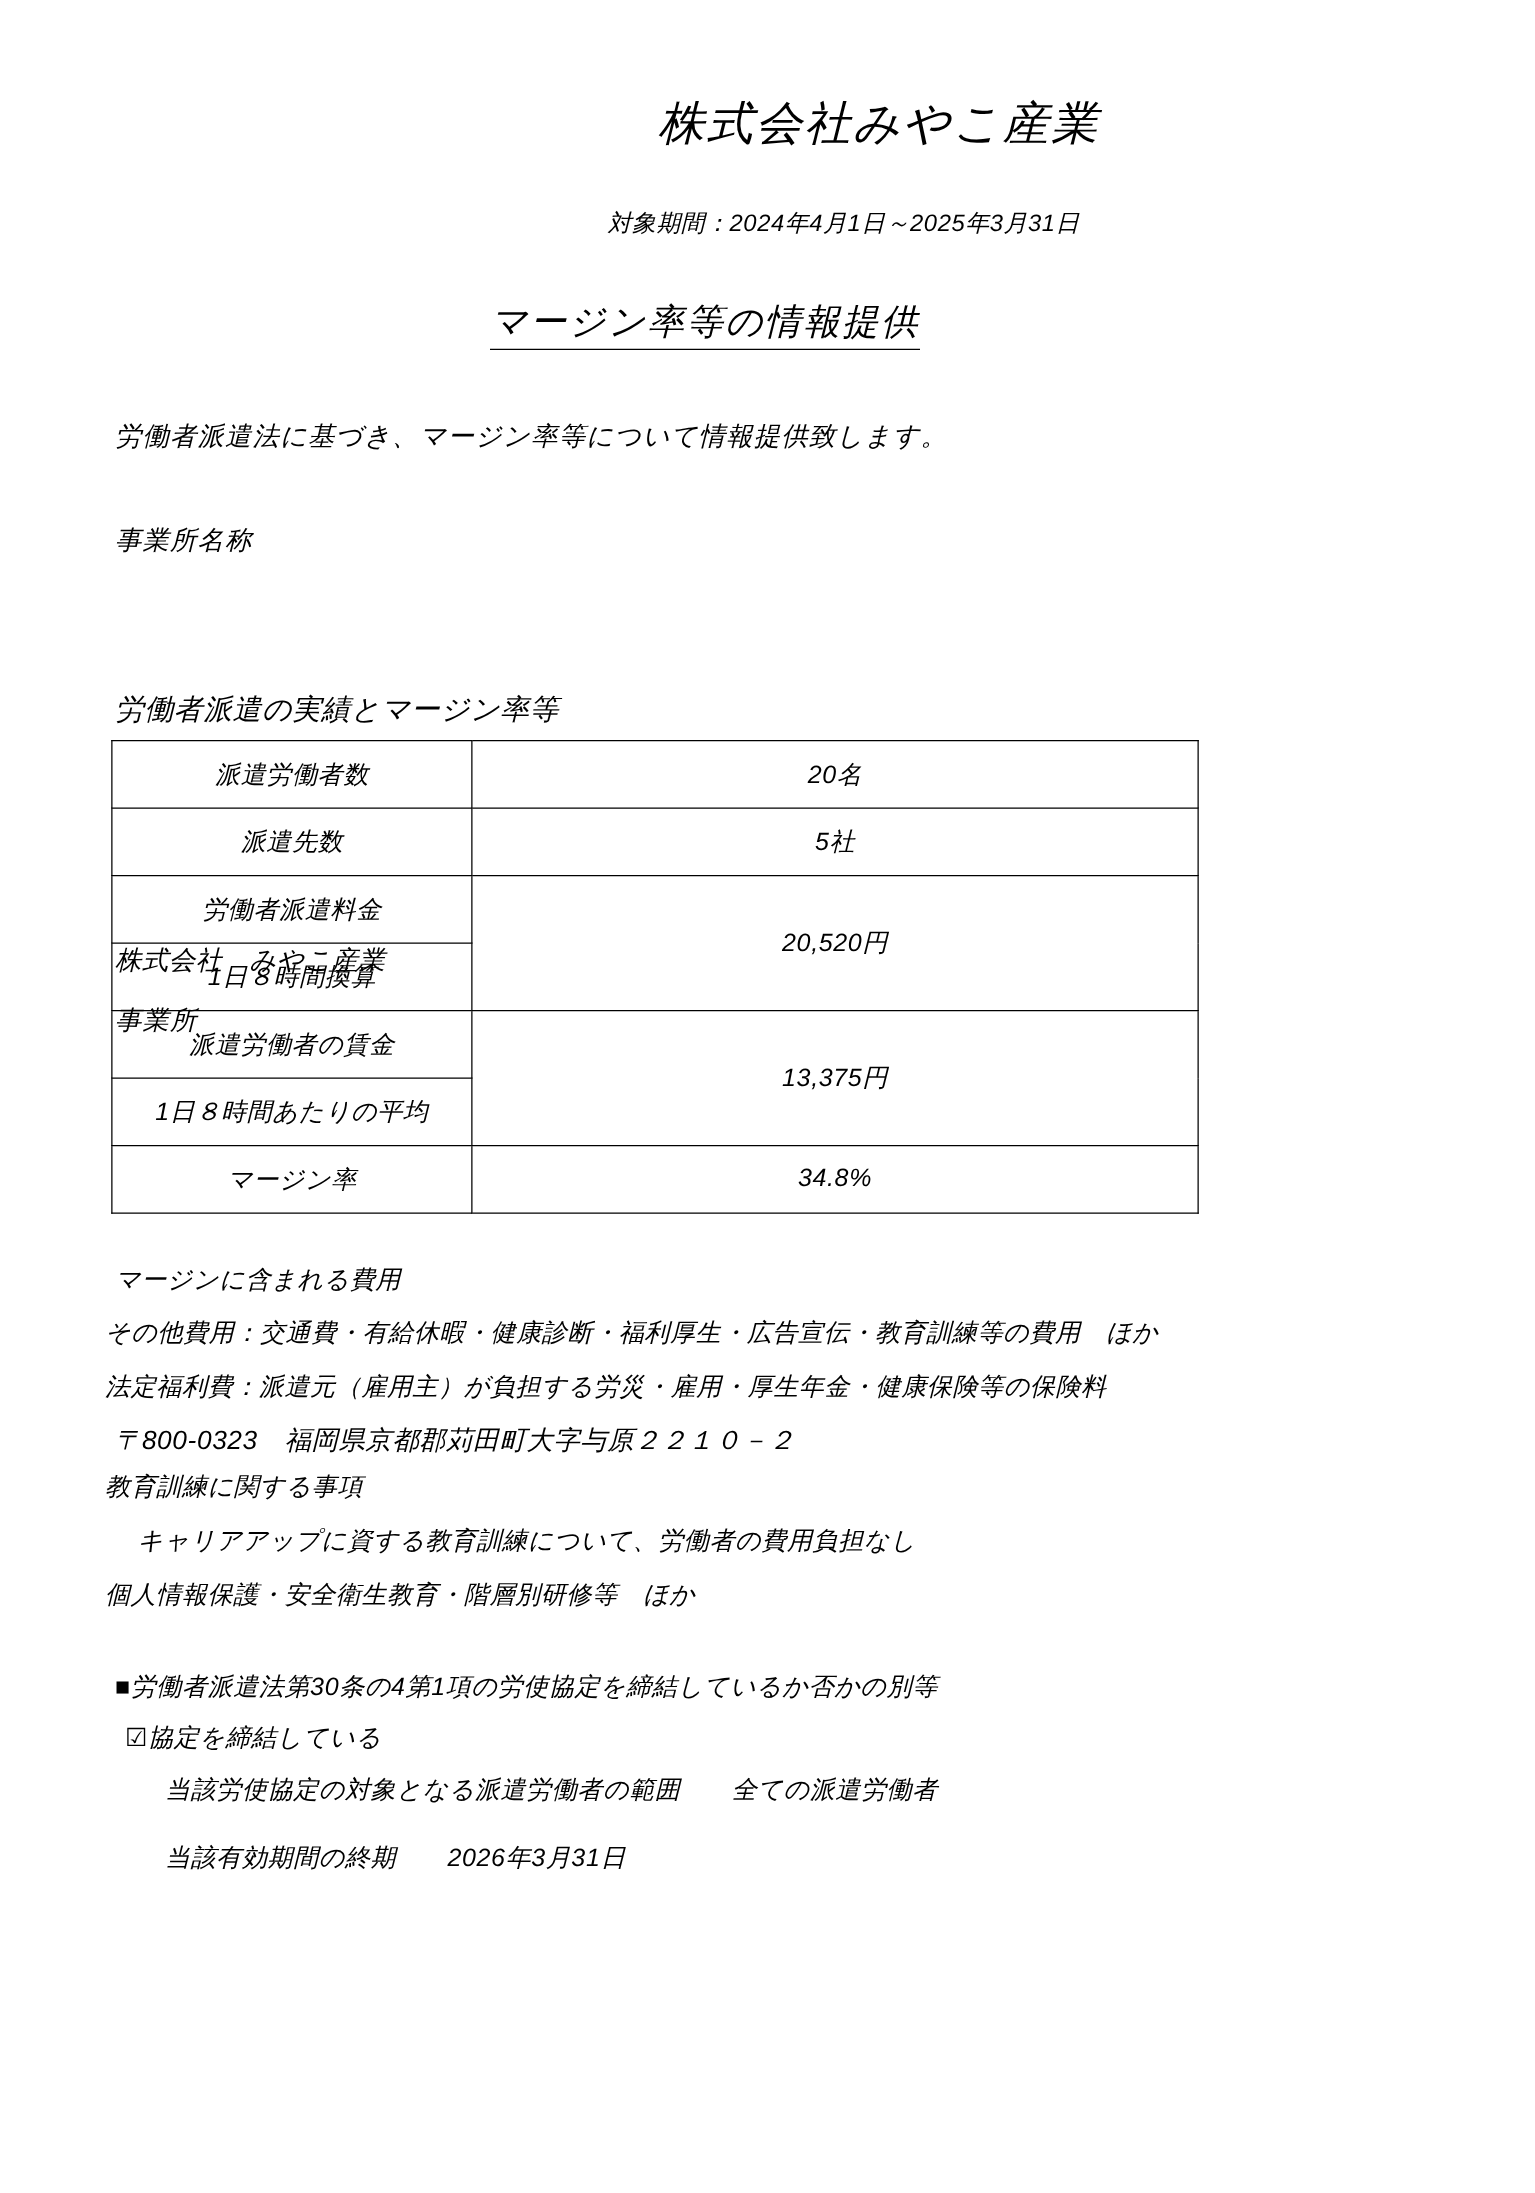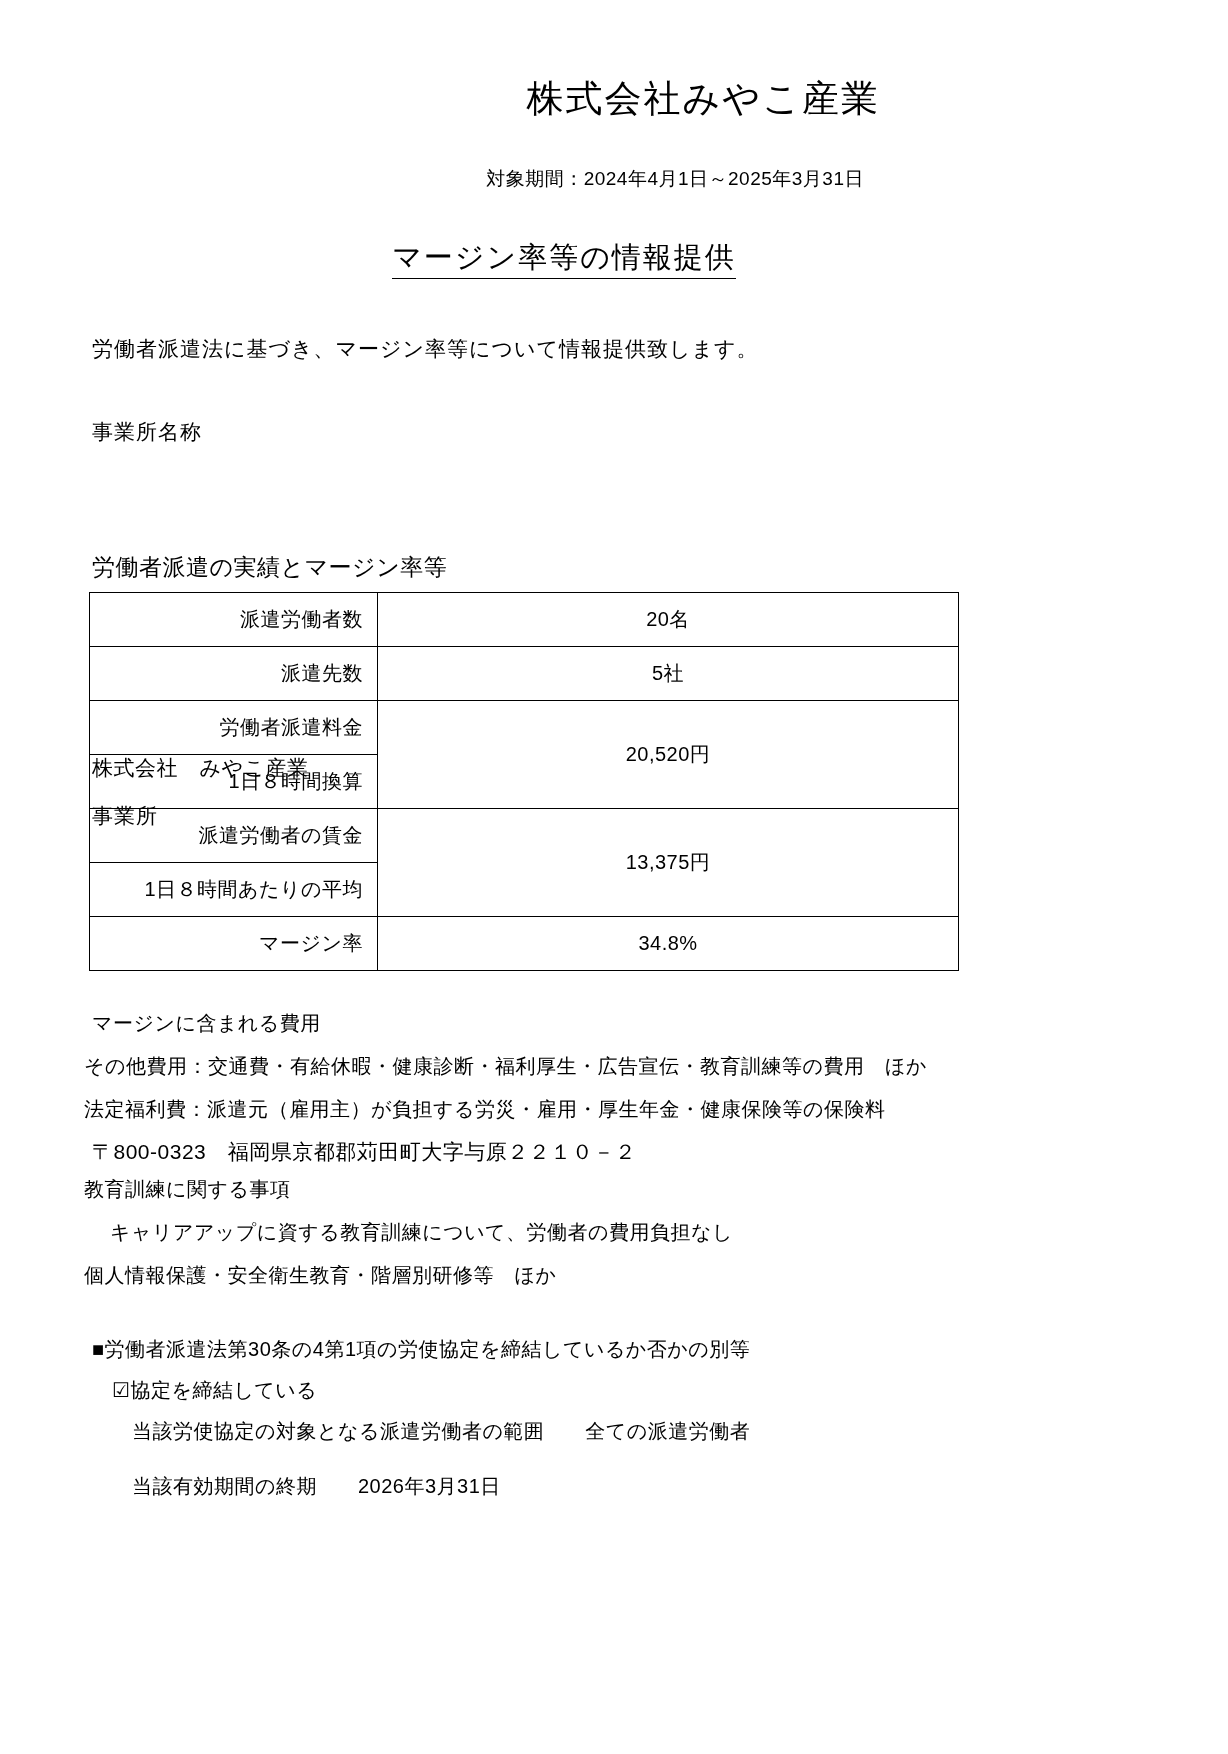--- a/index.html
+++ b/index.html
@@ -11,20 +11,21 @@
     color: #000000;
     font-family: "Liberation Sans", "DejaVu Sans", sans-serif;
     position: relative;
     overflow: hidden;
   }
   .page {
     position: relative;
     width: 1152px;
     height: 1754px;
     padding: 4px;
+    font-style: italic;
   }
 
   
   .company-name {
     position: absolute;
     top: 74px;
     right: 272px;
     font-size: 37px;
     letter-spacing: 2px;
     white-space: nowrap;
@@ -103,21 +104,21 @@
     border-collapse: collapse;
     table-layout: fixed;
   }
   table.perf td {
     border: 1.5px solid #000;
     height: 54px;
     font-size: 20px;
     padding: 0 14px;
     letter-spacing: 0.5px;
   }
-  table.perf td.label { width: 288px; text-align: right; }
+  table.perf td.label { width: 288px; text-align: center; }
   table.perf td.value { text-align: center; font-size: 20px; }
 
   
   .notes {
     position: absolute;
     top: 1010px;
     left: 84px;
     font-size: 20px;
     letter-spacing: 0.5px;
   }
@@ -136,21 +137,21 @@
 
   .agreement {
     position: absolute;
     top: 1336px;
     left: 92px;
     font-size: 20px;
     letter-spacing: 0.5px;
   }
   .agreement .a-line { margin-bottom: 14px; }
   .agreement .a-l1 { margin-left: 0; }
-  .agreement .a-l2 { margin-left: 20px; }
+  .agreement .a-l2 { margin-left: 8px; }
   .agreement .a-l3 { margin-left: 40px; }
   .agreement .a-l4 { margin-left: 40px; margin-top: 28px; }
 </style>
 </head>
 <body>
 
 <div class="page">
 
   <div class="company-name">株式会社みやこ産業</div>
   <div class="period-line">対象期間：2024年4月1日～2025年3月31日</div>

